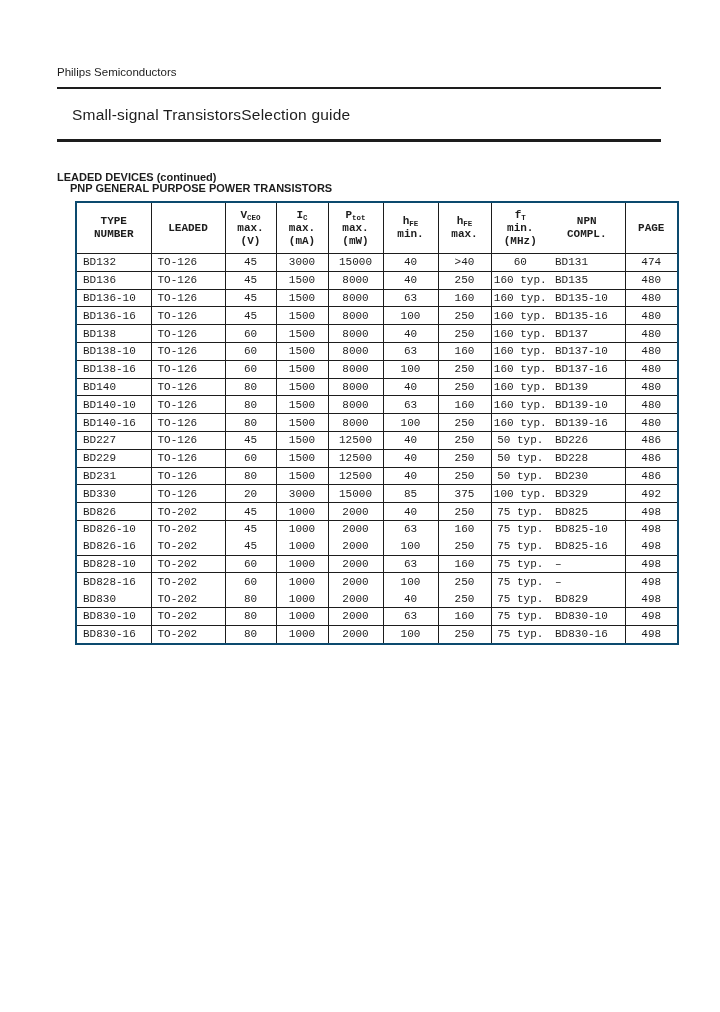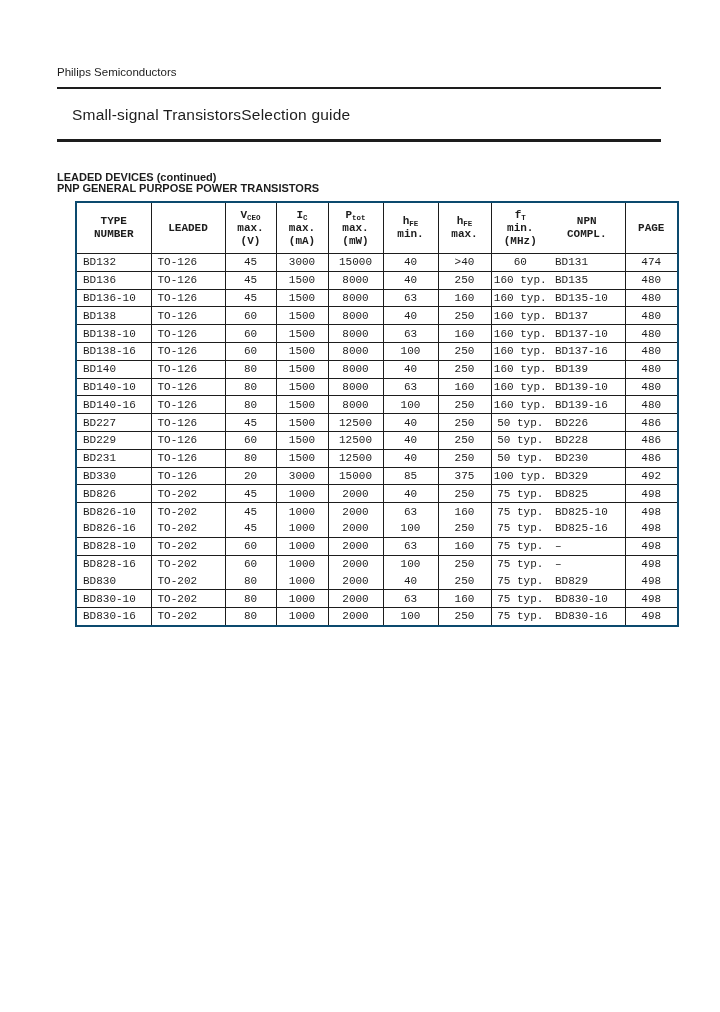--- a/index.html
+++ b/index.html
@@ -52,21 +52,21 @@
   .section-heading {
     position: absolute;
     left: 57px;
     top: 158px;
     font-size: 11px;
     font-weight: bold;
     margin-top: 13px;
   }
   .table-title {
     position: absolute;
-    left: 57px;
+    left: 70px;
     top: 182px;
     font-size: 11px;
     font-weight: bold;
   }
   table.tx {
     position: absolute;
     left: 75px;
     top: 201px;
     width: 602px;
     border-collapse: collapse;
@@ -237,20 +237,32 @@
           <td class="col2">45</td>
           <td class="col3">1500</td>
           <td class="col4">8000</td>
           <td class="col5">63</td>
           <td class="col6">160</td>
           <td class="col7">160 typ.</td>
           <td class="col8">BD135-10</td>
           <td class="col9">480</td>
         </tr>
         <tr>
+          <td class="col0">BD136-16</td>
+          <td class="col1">TO-126</td>
+          <td class="col2">45</td>
+          <td class="col3">1500</td>
+          <td class="col4">8000</td>
+          <td class="col5">100</td>
+          <td class="col6">250</td>
+          <td class="col7">160 typ.</td>
+          <td class="col8">BD135-16</td>
+          <td class="col9">480</td>
+        </tr>
+        <tr>
           <td class="col0">BD138</td>
           <td class="col1">TO-126</td>
           <td class="col2">60</td>
           <td class="col3">1500</td>
           <td class="col4">8000</td>
           <td class="col5">40</td>
           <td class="col6">250</td>
           <td class="col7">160 typ.</td>
           <td class="col8">BD137</td>
           <td class="col9">480</td>

